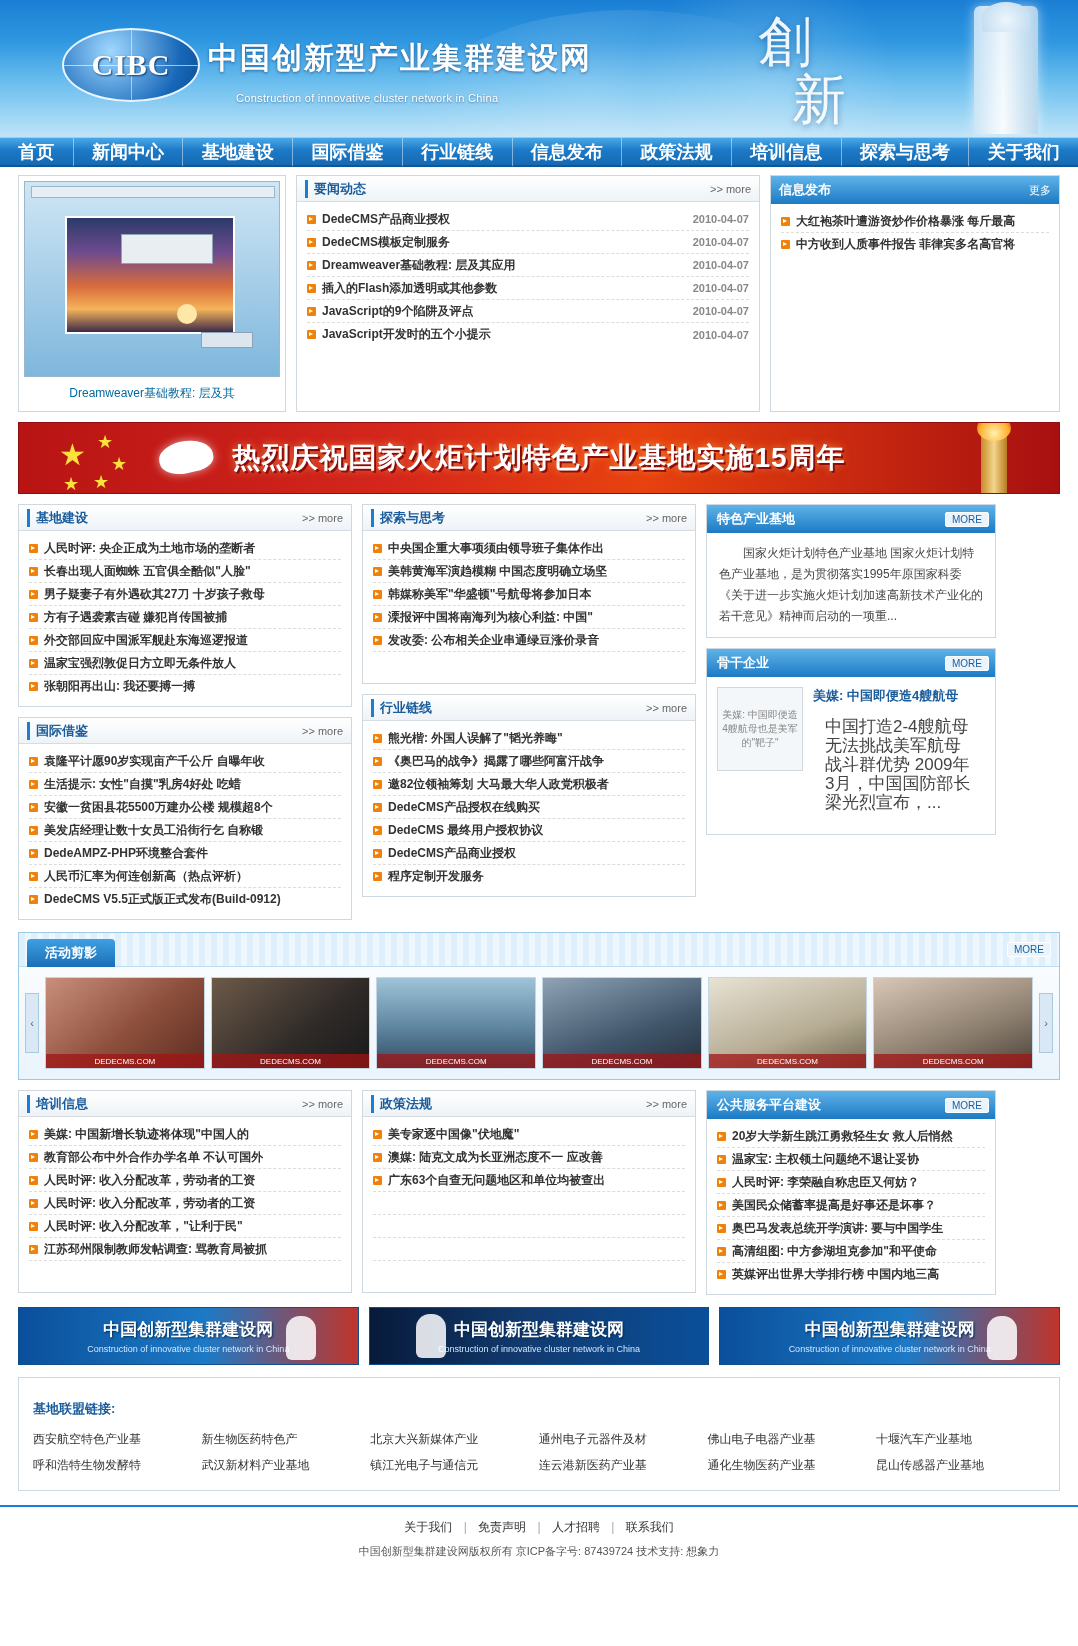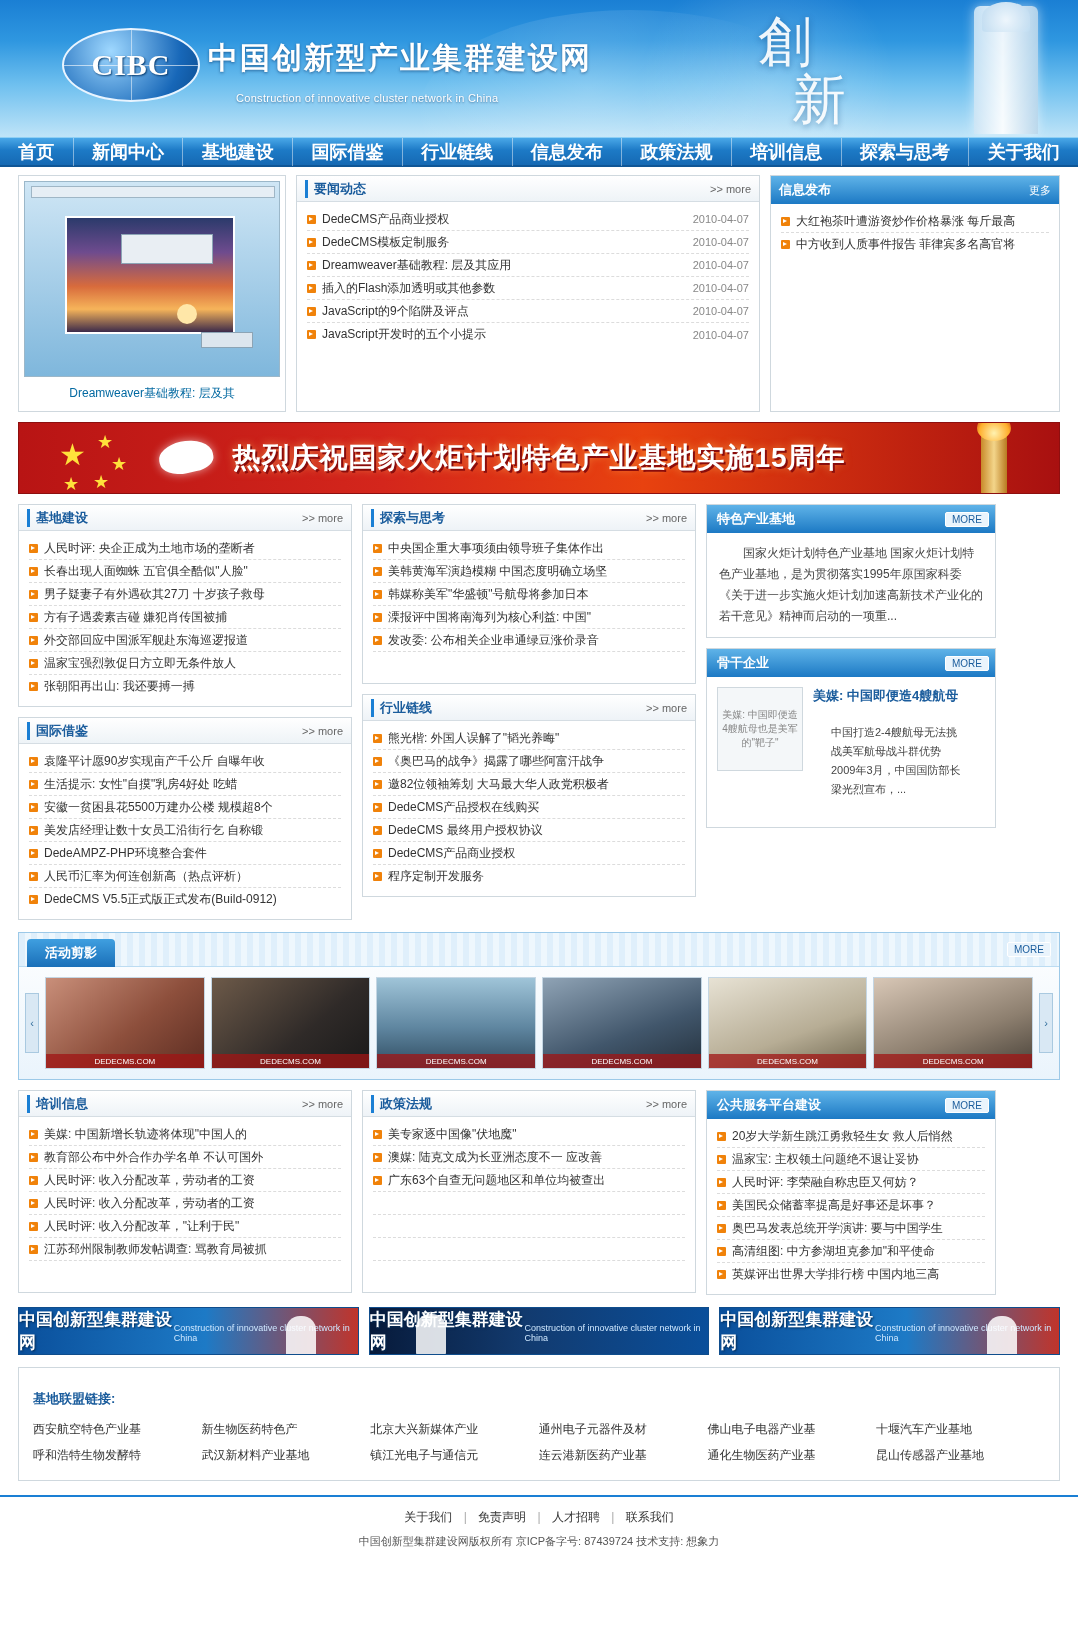--- a/index.html
+++ b/index.html
@@ -128,20 +128,21 @@
   .more {
     font-size: 11px; color: #666; cursor: pointer;
   }
   .lst { padding: 6px 10px 8px 10px; }
   .li {
     display: flex; align-items: center; justify-content: space-between;
     font-size: 12px; color: #333;
     border-bottom: 1px dashed #dcdcdc;
     height: 23px;
     cursor: pointer;
+    font-weight: bold;
   }
   .li:last-child { border-bottom: none; }
   .li .tx { display:flex; align-items:center; gap:6px; overflow:hidden; white-space:nowrap; }
   .arrow {
     display:inline-block; width:9px; height:9px; flex:0 0 9px;
     background:#f0820a; position:relative; border-radius:1px;
   }
   .arrow:after{
     content:""; position:absolute; left:2px; top:2px;
     border-left:4px solid #fff; border-top:2.5px solid transparent; border-bottom:2.5px solid transparent;
@@ -242,21 +243,21 @@
   .ent {
     display:flex; gap:10px; padding: 10px;
   }
   .ent-thumb {
     width: 86px; height: 84px; flex:0 0 86px;
     border: 1px solid #cfd8de; background:#f4f7f9;
     display:flex; align-items:center; justify-content:center;
     font-size:10px; color:#888; text-align:center; padding:4px; line-height:14px;
   }
   .ent-body h4 { margin:0 0 6px 0; font-size:13px; color:#1a5c9c; cursor:pointer;}
-  .ent-body p { margin:18px; font-size:11px; color:#444; line-height:19px; }
+  .ent-body p { margin:12px; font-size:17px; color:#444; line-height:19px; }
 
   
   .gallery {
     margin: 12px 18px 0 18px;
     border: 1px solid #9cc9e8;
     background: linear-gradient(180deg,#ffffff,#eaf4fc);
     padding-bottom: 10px;
   }
   .gal-hd {
     height: 34px; display:flex; align-items:center; gap: 10px;
@@ -288,23 +289,23 @@
   .g1 { background: linear-gradient(140deg,#c98f7a,#8d4f3c 55%,#5c2d22); }
   .g2 { background: linear-gradient(140deg,#6d5a49,#2f2a28 60%,#1a1a1a); }
   .g3 { background: linear-gradient(180deg,#9fc4d8 0%, #5f86a0 55%, #2f4b60 100%); }
   .g4 { background: linear-gradient(160deg,#8fa3b5,#41566b 60%,#24313d); }
   .g5 { background: linear-gradient(160deg,#e7e2d4,#b7ad95 60%,#6f6750); }
   .g6 { background: linear-gradient(160deg,#d8c7b6,#8d7f6f 60%,#4a433a); }
 
   
   .banners3 { display:flex; gap: 10px; padding: 12px 18px 0 18px; }
   .bn {
-    flex:1 1 0; height: 48px; position:relative; overflow:hidden;
+    flex:1 1 0; height: 58px; position:relative; overflow:hidden;
     border:1px solid #0f4d8c;
-    display:flex; align-items:center; justify-content:flex-end; flex-direction:row;
+    display:flex; align-items:center; justify-content:center; flex-direction:column;
   }
   .bn1 { background: linear-gradient(90deg,#0a4f9b,#1d7ac6 55%,#c0342b); }
   .bn2 { background: linear-gradient(90deg,#071a3a,#123a6e 45%,#0a4f9b); }
   .bn3 { background: linear-gradient(90deg,#0a4f9b,#1d7ac6 55%,#c0342b); }
   .bn .t1 { color:#fff; font-size:17px; font-weight:bold; text-shadow:1px 1px 2px #002a55; }
   .bn .t2 { color:#cfe8ff; font-size:9px; margin-top:3px; }
   .bn .man {
     position:absolute; width:30px; height:44px; background:#ffffff; opacity:.85;
     border-radius: 14px 14px 6px 6px;
   }

